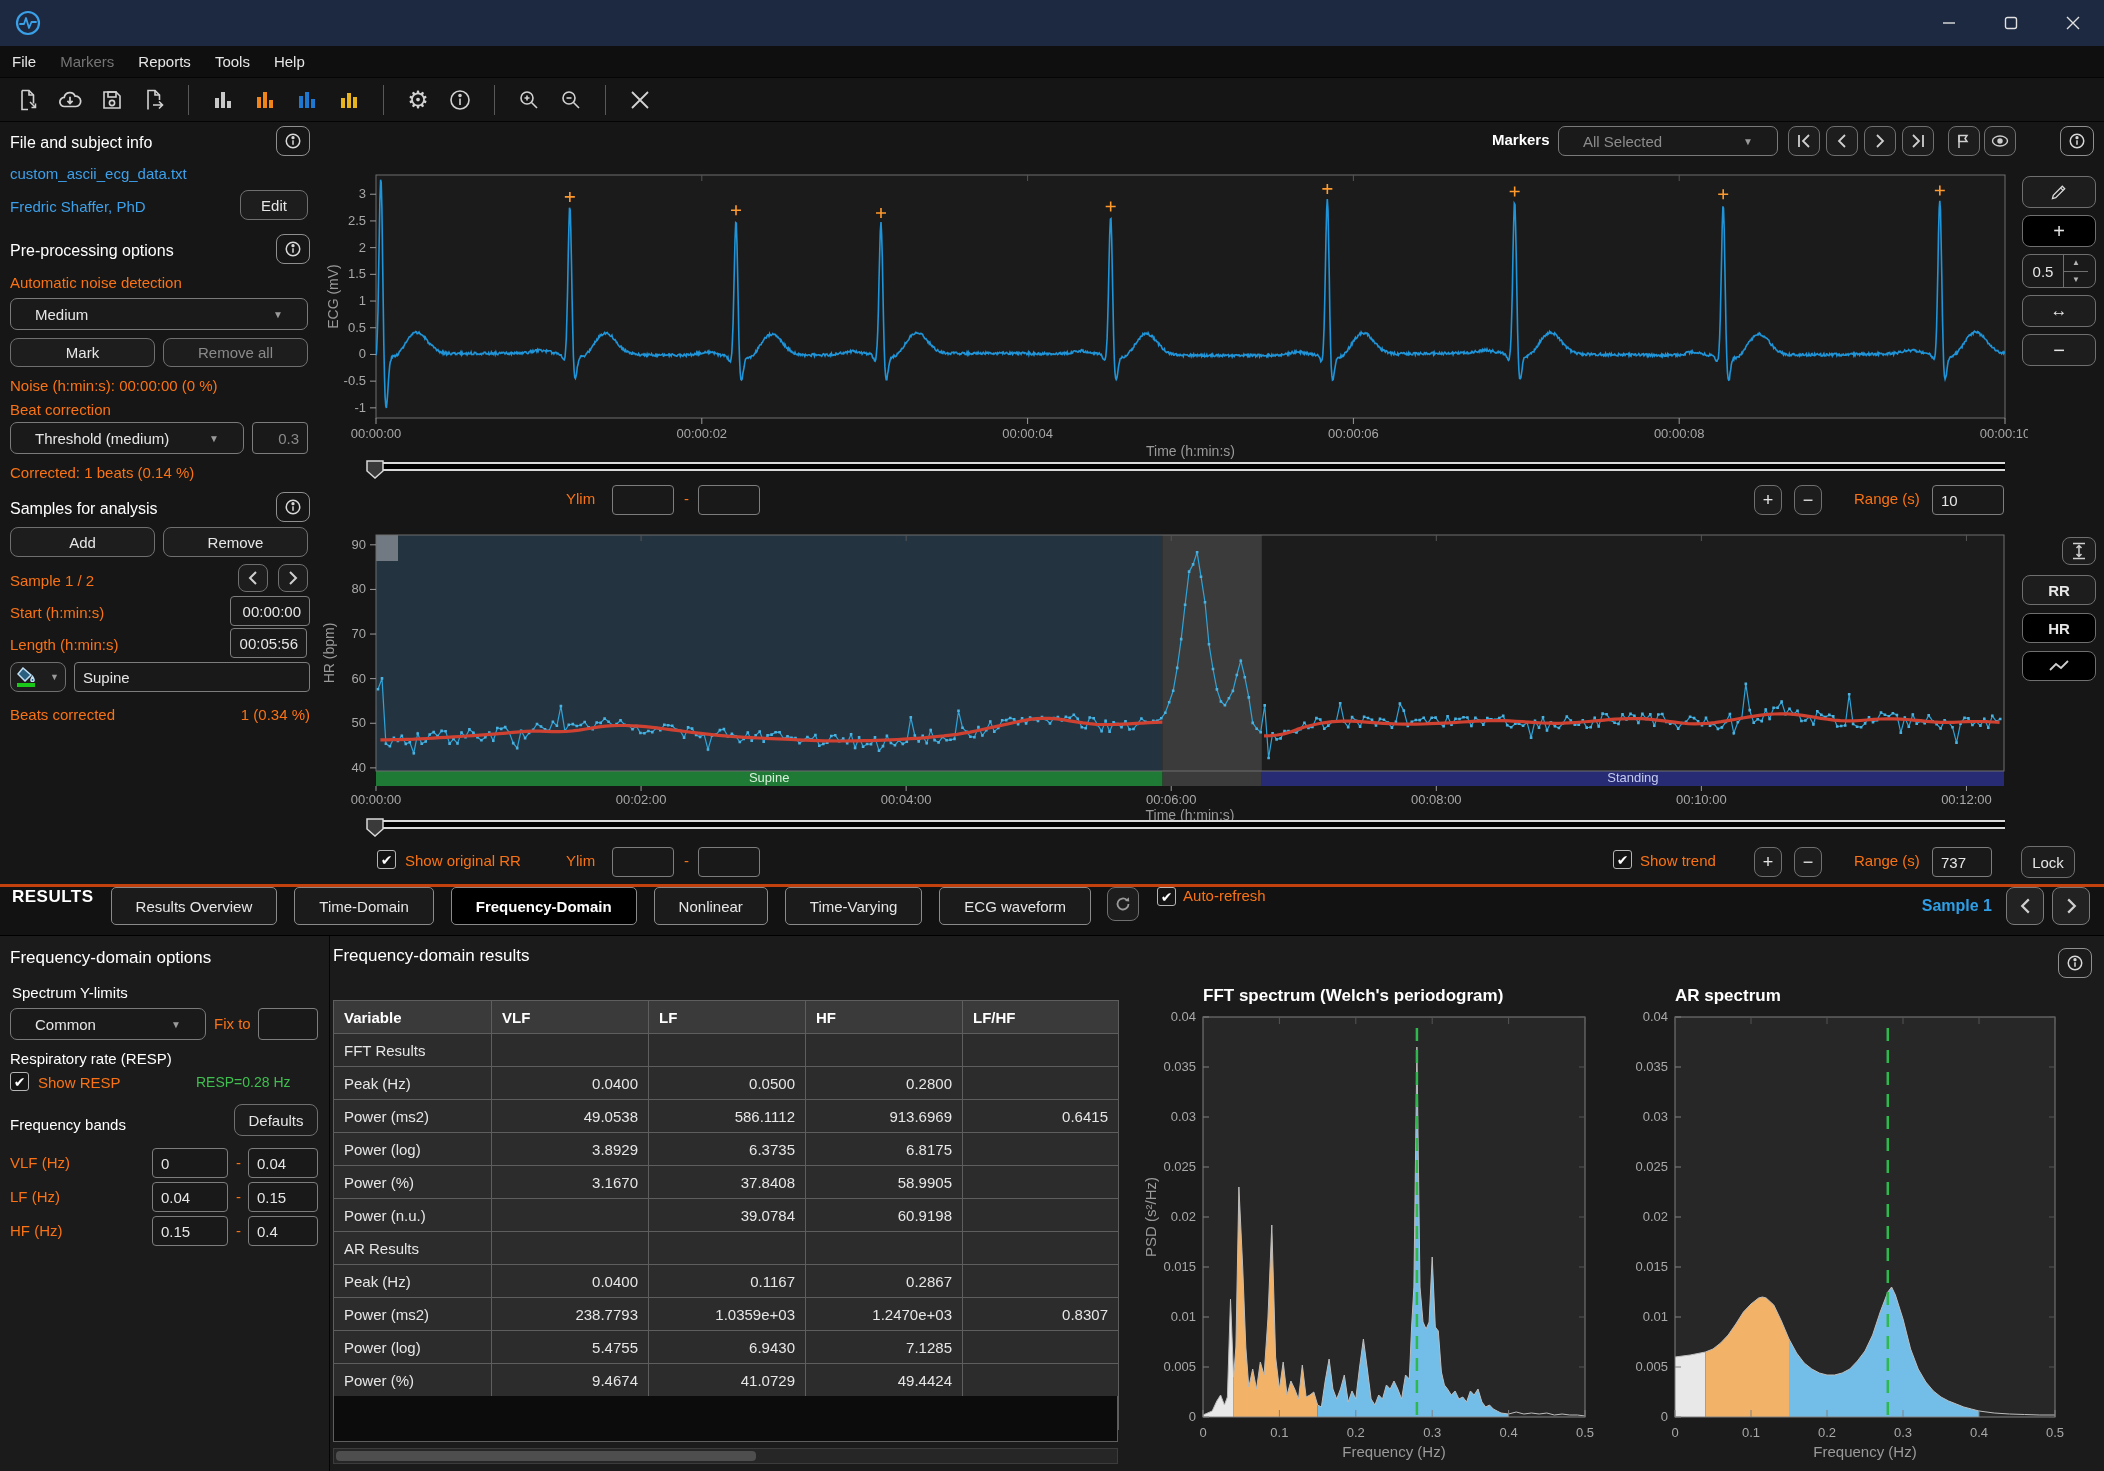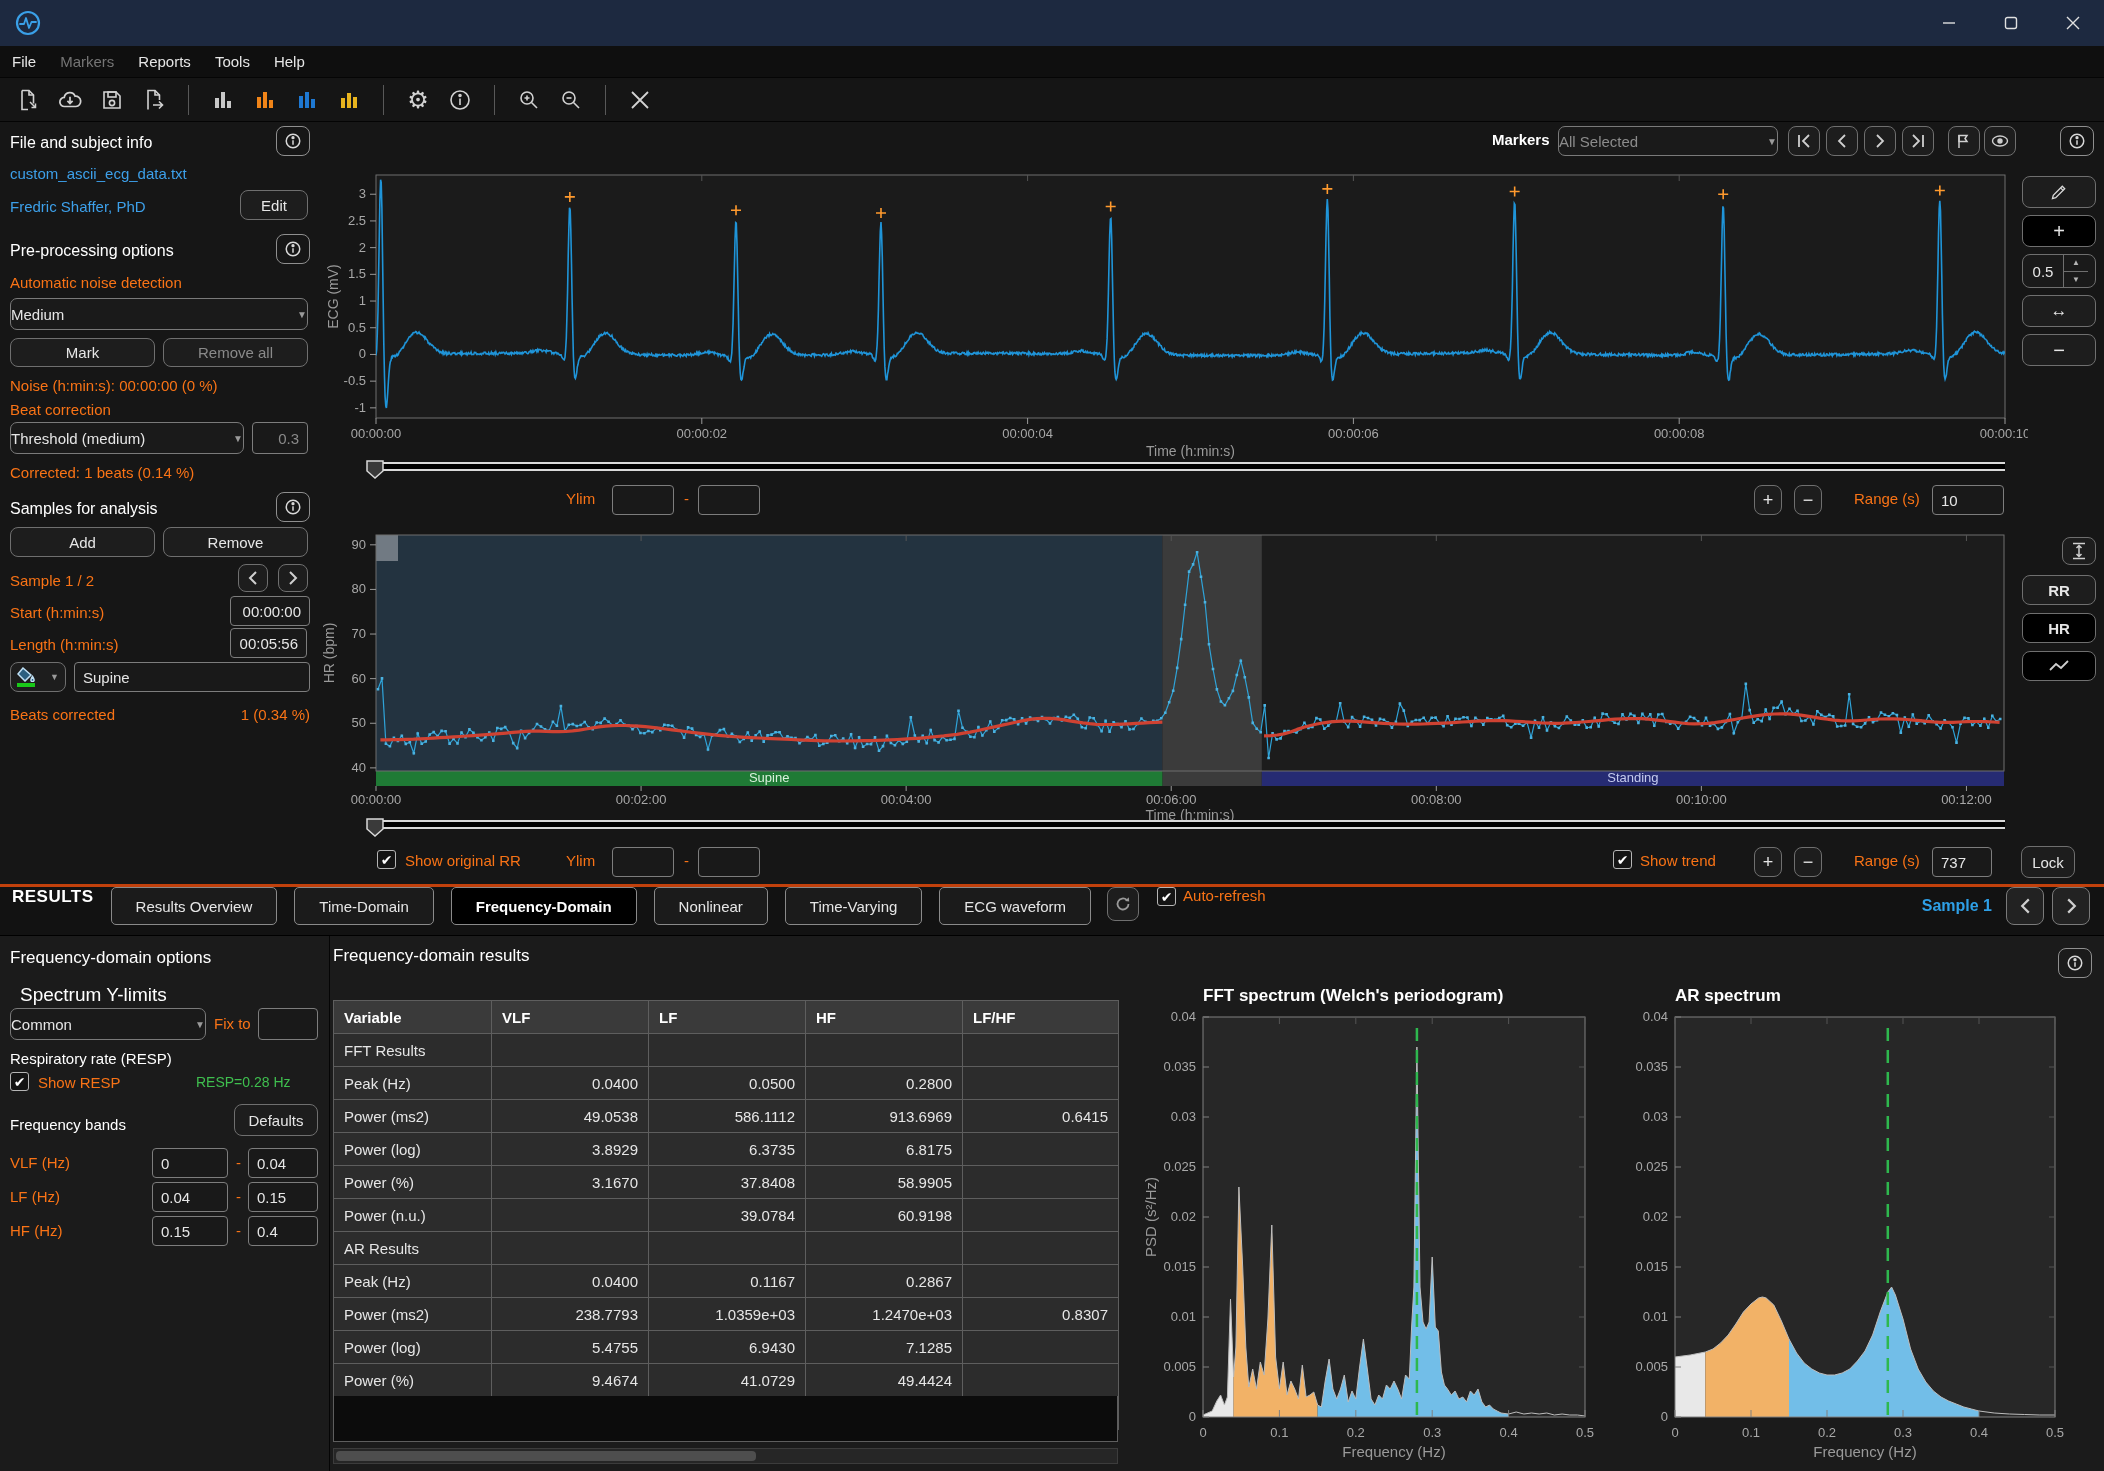--- a/index.html
+++ b/index.html
@@ -18,21 +18,21 @@
 .tool-btn{width:36px;height:36px;display:flex;align-items:center;justify-content:center;color:#d2d2d2;border-radius:6px}
 .tool-sep{width:1px;height:30px;background:#585858;margin:0 10px}
 
 .h1{font-weight:normal;font-size:16px;color:#fff}
 .lbl{font-size:15px;color:#f97316}
 .link{color:#3da0ea;font-size:15px}
 .btn{display:inline-flex;align-items:center;justify-content:center;border:1px solid #6f6f6f;border-radius:8px;background:#1d1d1d;color:#e6e6e6;font-size:15px}
 .btn.dim{color:#8a8a8a}
 .btn.pressed{background:#000}
 .ibtn{position:absolute;width:34px;height:30px;border:1px solid #8f8f8f;border-radius:8px;display:flex;align-items:center;justify-content:center;color:#d8d8d8;background:transparent}
-.select{border:1px solid #7a7a7a;border-radius:7px;background:#1a1a1a;display:flex;align-items:center;padding:0 0;font-size:15px;color:#e6e6e6}
+.select{border:1px solid #7a7a7a;border-radius:7px;background:#1a1a1a;display:flex;align-items:center;padding:0 24px;font-size:15px;color:#e6e6e6}
 .select .caret{margin-left:auto;color:#9a9a9a;font-size:10px}
 .inputbox{border:1px solid #7d7d7d;border-radius:4px;background:#191919;color:#e6e6e6;font-size:15px;display:flex;align-items:center;justify-content:flex-end;padding:0 8px}
 .inputbox.left{justify-content:flex-start}
 .inputbox.dim{color:#8a8a8a}
 .cb{width:19px;height:19px;border:1px solid #b5b5b5;background:#141414;display:inline-flex;align-items:center;justify-content:center;color:#fff;font-size:14px;border-radius:3px;flex:0 0 auto}
 .abs{position:absolute}
 svg.icon{display:block}
 
 .results-bar{position:absolute;left:0;top:884px;width:100%;height:52px;background:#121212;border-top:3px solid #c2410c;border-bottom:1px solid #000;display:flex;align-items:flex-start}
 .results-title{font-weight:bold;font-size:17px;letter-spacing:.5px;color:#fff;margin-left:12px}
@@ -509,21 +509,21 @@
             <path d="M2 1l6 6-6 6"></path>
           </svg>
         </div>
     </div>
   </div>
 
   <div class="bottom">
 
     <div class="abs" style="left:0;top:0;width:330px;height:535px;border-right:1px solid #050505">
       <div class="abs h1" style="left:10px;top:12px;font-size:17px">Frequency-domain options</div>
-      <div class="abs h1" style="left:20px;top:48px;font-size:19px">Spectrum Y-limits</div>
+      <div class="abs h1" style="left:12px;top:48px;font-size:15px">Spectrum Y-limits</div>
       <div class="select abs" style="left:10px;top:72px;width:196px;height:32px">
           <span>Common</span>
           <span class="caret">▼</span>
         </div>
       <span class="abs lbl" style="left:214px;top:79px">Fix to</span>
       <div class="inputbox abs" style="left:258px;top:72px;width:60px;height:32px"></div>
       <div class="abs h1" style="left:10px;top:114px;font-size:15px">Respiratory rate (RESP)</div>
       <span class="cb abs" style="left:10px;top:136px">✔</span>
       <span class="abs lbl" style="left:38px;top:138px">Show RESP</span>
       <span class="abs" style="left:196px;top:138px;font-size:14px;color:#3fbf4f">RESP=0.28 Hz</span>

